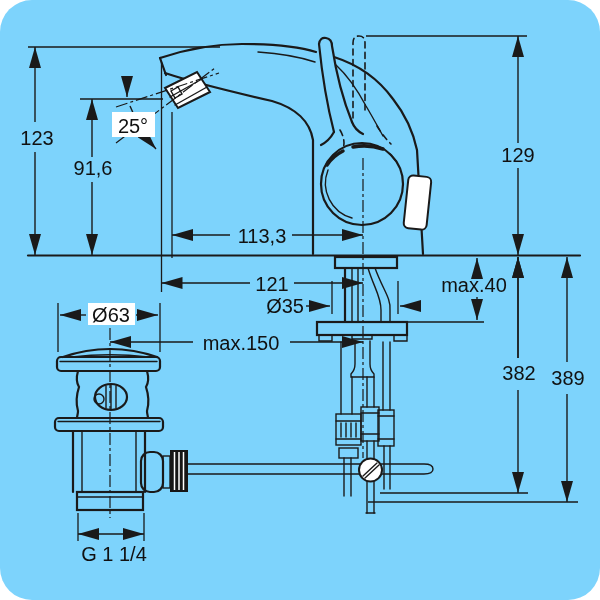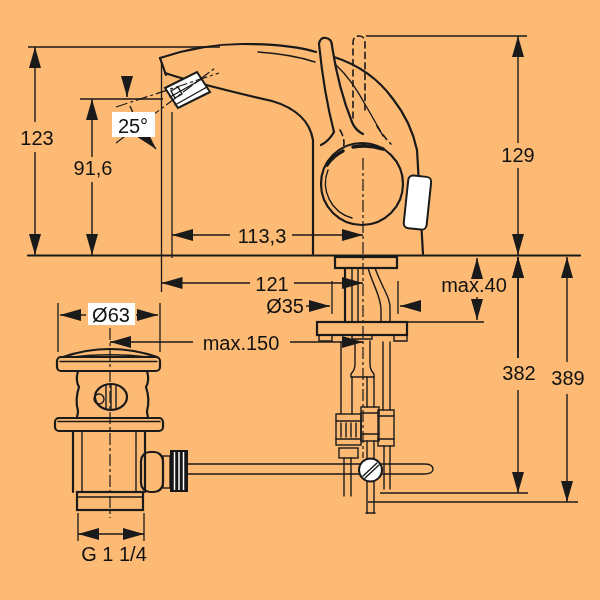--- a/index.html
+++ b/index.html
@@ -1,16 +1,16 @@
 <!DOCTYPE html>
 <html><head>
 <meta charset="utf-8">
 <style>
   html,body{margin:0;padding:0;background:#fff;}
-  #stage{position:relative;width:600px;height:600px;background:#fdba74;overflow:hidden;}
+  #stage{position:relative;width:600px;height:600px;background:#7dd3fc;overflow:hidden;border-radius:32px;}
   svg{display:block;}
   text{font-family:"Liberation Sans","DejaVu Sans",sans-serif;fill:#111;}
   .dimtxt{font-size:20px;}
   .ln{stroke:#1a1a1a;stroke-width:1.4;fill:none;}
   .ext{stroke:#1a1a1a;stroke-width:1.3;fill:none;}
   .body{stroke:#1a1a1a;stroke-width:2.2;fill:none;stroke-linecap:round;}
   .body2{stroke:#1a1a1a;stroke-width:1.4;fill:none;stroke-linecap:round;}
   .cl{stroke:#1a1a1a;stroke-width:1.2;fill:none;stroke-dasharray:12 3 3 3;}
   .dash{stroke:#1a1a1a;stroke-width:1.6;fill:none;stroke-dasharray:6 4.5;stroke-linecap:round;}
   .heavy{stroke:#1a1a1a;stroke-width:3.5;fill:none;stroke-linecap:round;}

